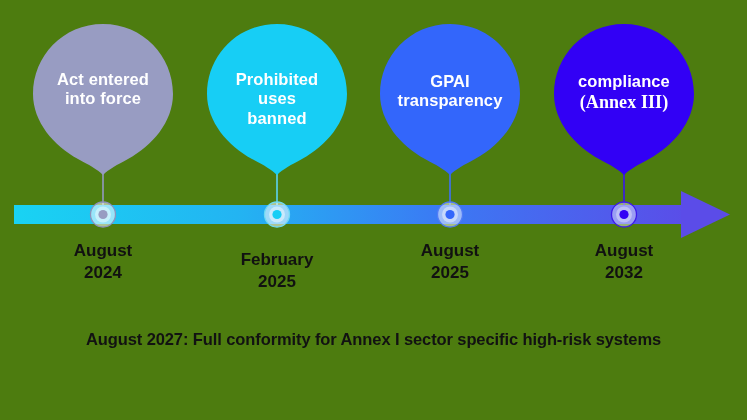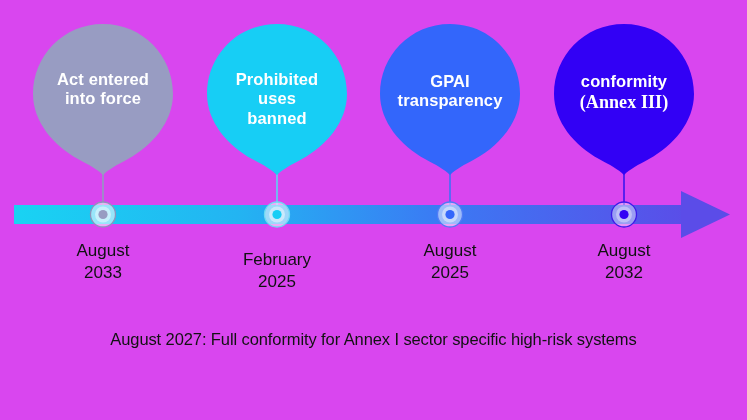--- a/index.html
+++ b/index.html
@@ -13,21 +13,21 @@
   body {
     background: #ffffff;
     font-family: "Liberation Sans", sans-serif;
     -webkit-font-smoothing: antialiased;
   }
 
   #timeline-figure {
     position: relative;
     width: 747px;
     height: 420px;
-    background: #d946ef;
+    background: #4d7c0f;
   }
 
   
   #figure-svg {
     position: absolute;
     left: 0;
     top: 0;
     width: 747px;
     height: 420px;
     display: block;
@@ -53,36 +53,36 @@
     margin-top: 1px;
     font-family: Liberation Serif, serif;
   }
 
   
   .date-label {
     position: absolute;
     text-align: center;
     color: #111111;
     font-size: 17px;
-    font-weight: 400;
+    font-weight: 700;
     line-height: 1.28;
   }
   .date-label .month { display: block; }
   .date-label .year  { display: block; }
 
   
   #footnote {
     position: absolute;
     left: 0;
     top: 330px;
     width: 747px;
     text-align: center;
     color: #121212;
     font-size: 16.5px;
-    font-weight: 400;
+    font-weight: 700;
     letter-spacing: -0.1px;
   }
 </style>
 </head>
 <body style="background: rgb(255, 255, 255);">
 
 <div id="timeline-figure">
 
   <svg id="figure-svg" viewBox="0 0 747 420">
     <defs>
@@ -180,27 +180,27 @@
     <span class="main">uses</span>
     <span class="main">banned</span>
   </div>
 
   <div class="balloon-label" style="left:378px; top:72px; width:144px;">
     <span class="main">GPAI</span>
     <span class="main">transparency</span>
   </div>
 
   <div class="balloon-label" style="left:552px; top:72px; width:144px;">
-    <span class="main">conformity</span>
+    <span class="main">compliance</span>
     <span class="sub">(Annex III)</span>
   </div>
 
   <div class="date-label" style="left:33px; top:240px; width:140px;">
     <span class="month">August</span>
-    <span class="year">2033</span>
+    <span class="year">2024</span>
   </div>
 
   <div class="date-label" style="left:207px; top:249px; width:140px;">
     <span class="month">February</span>
     <span class="year">2025</span>
   </div>
 
   <div class="date-label" style="left:380px; top:240px; width:140px;">
     <span class="month">August</span>
     <span class="year">2025</span>

